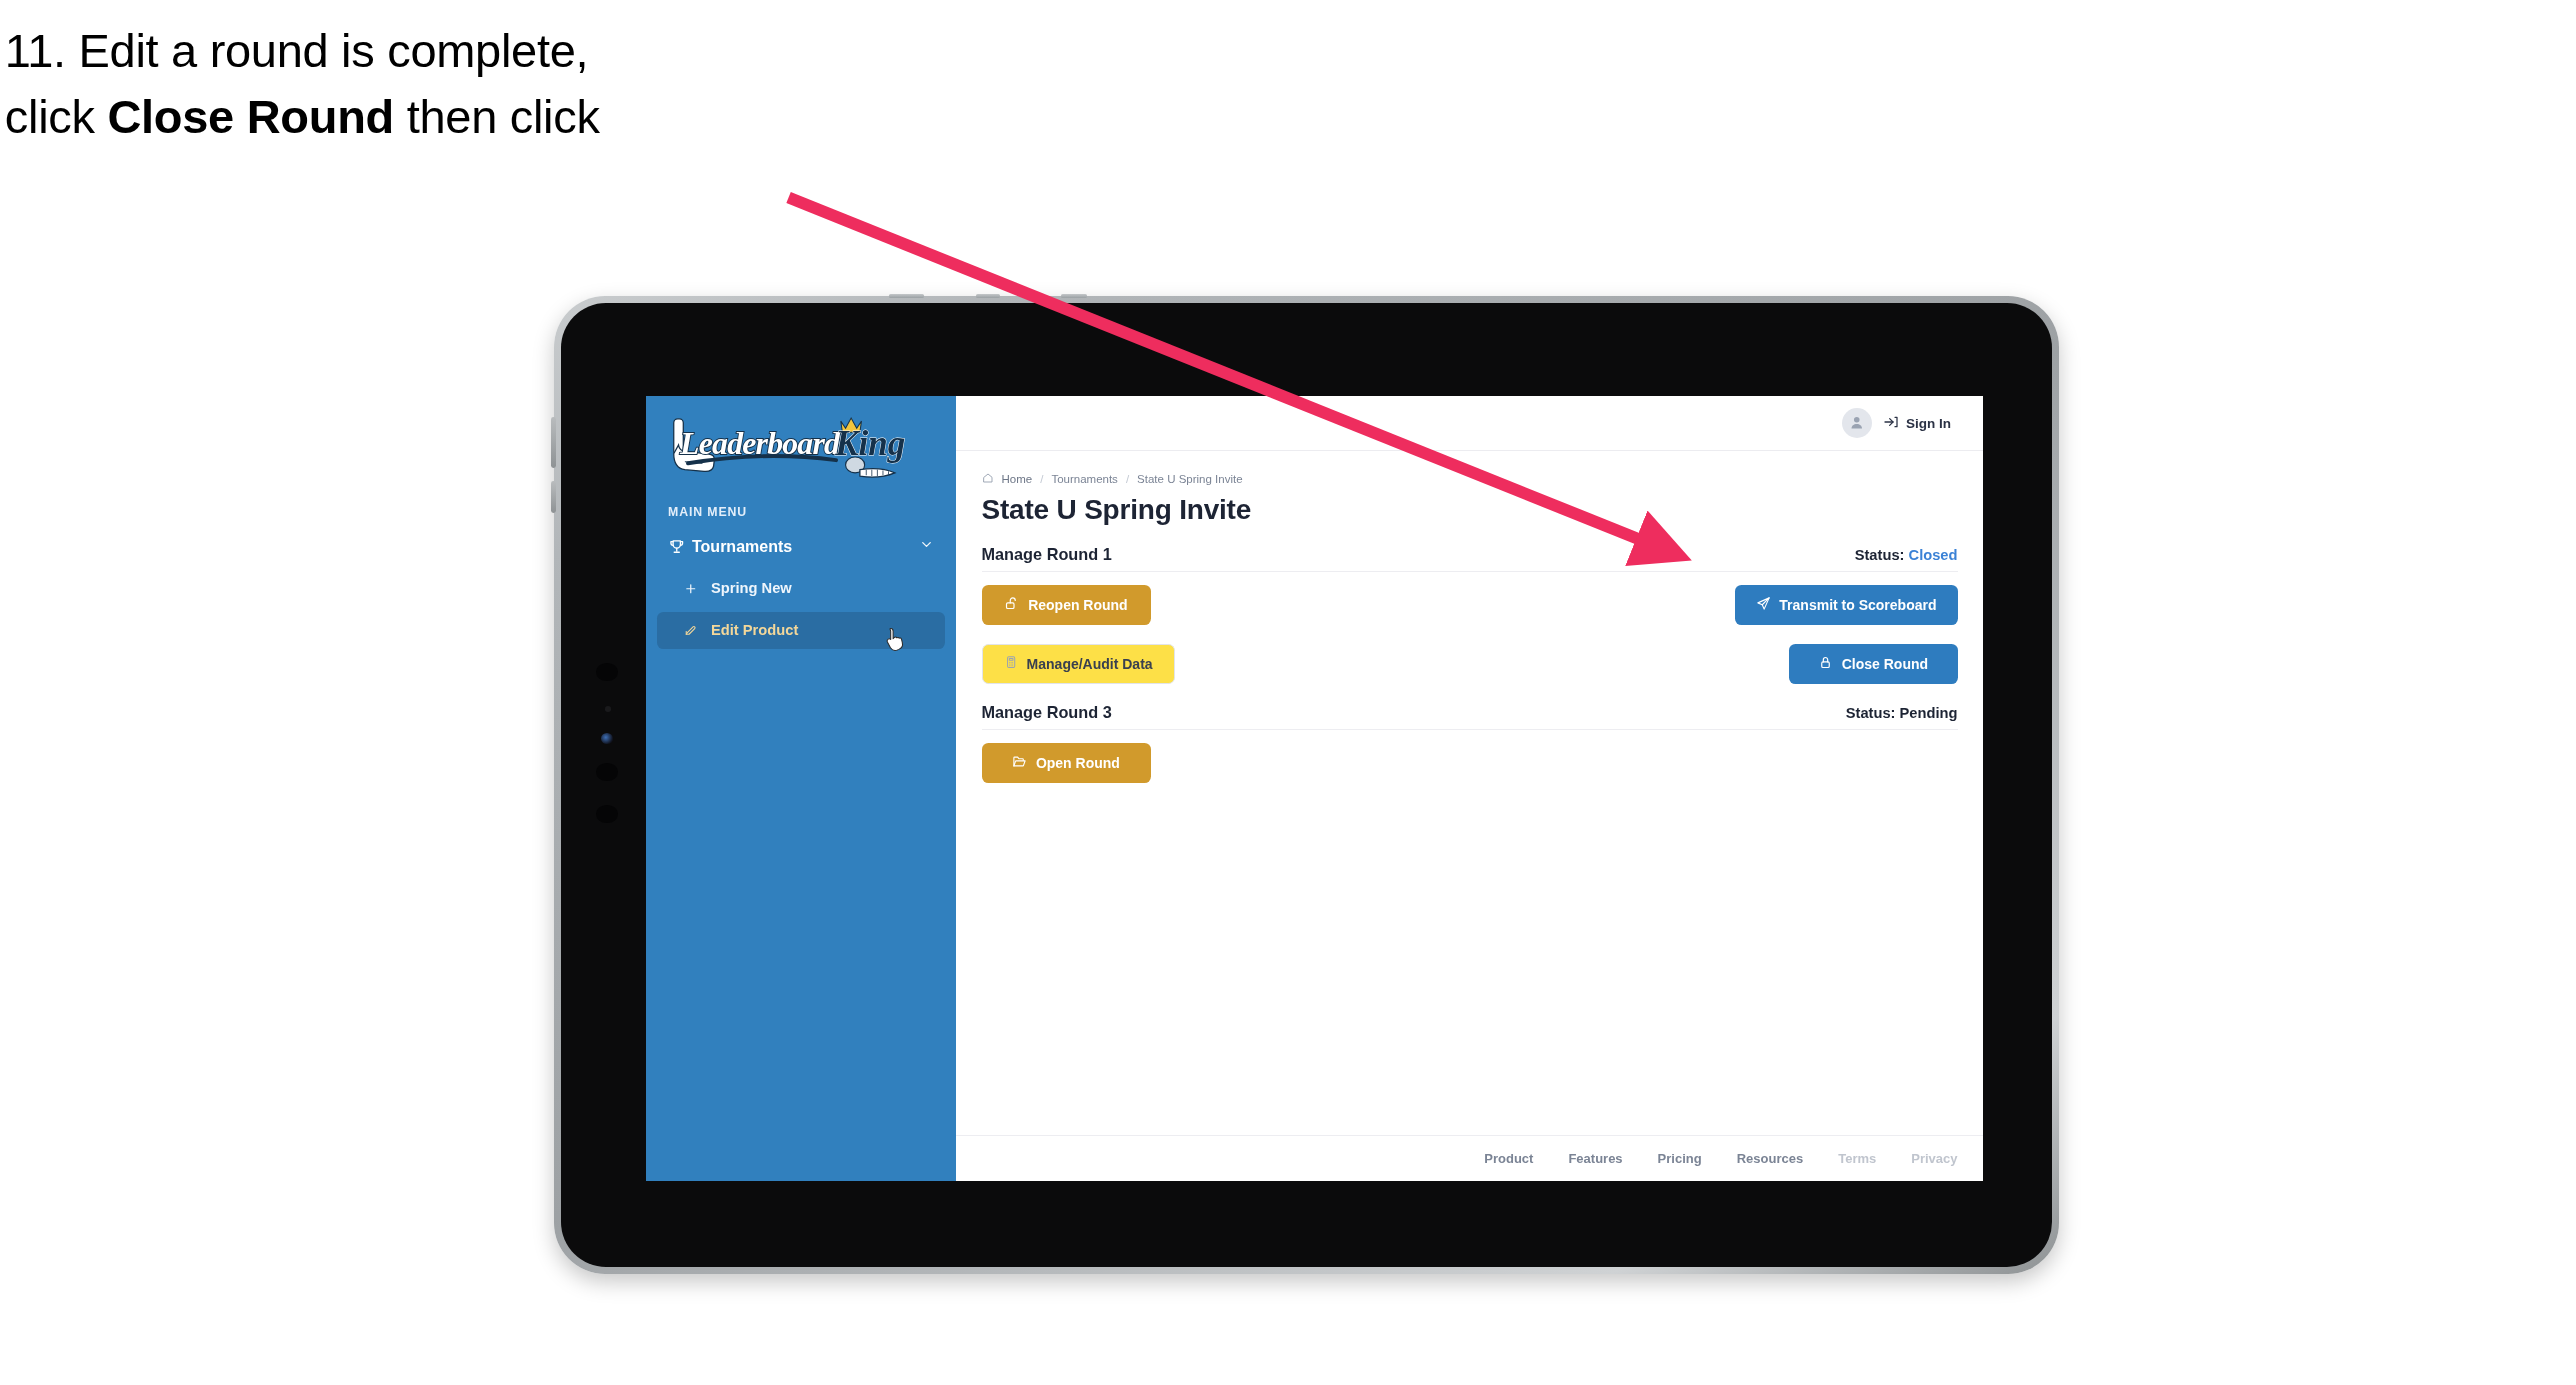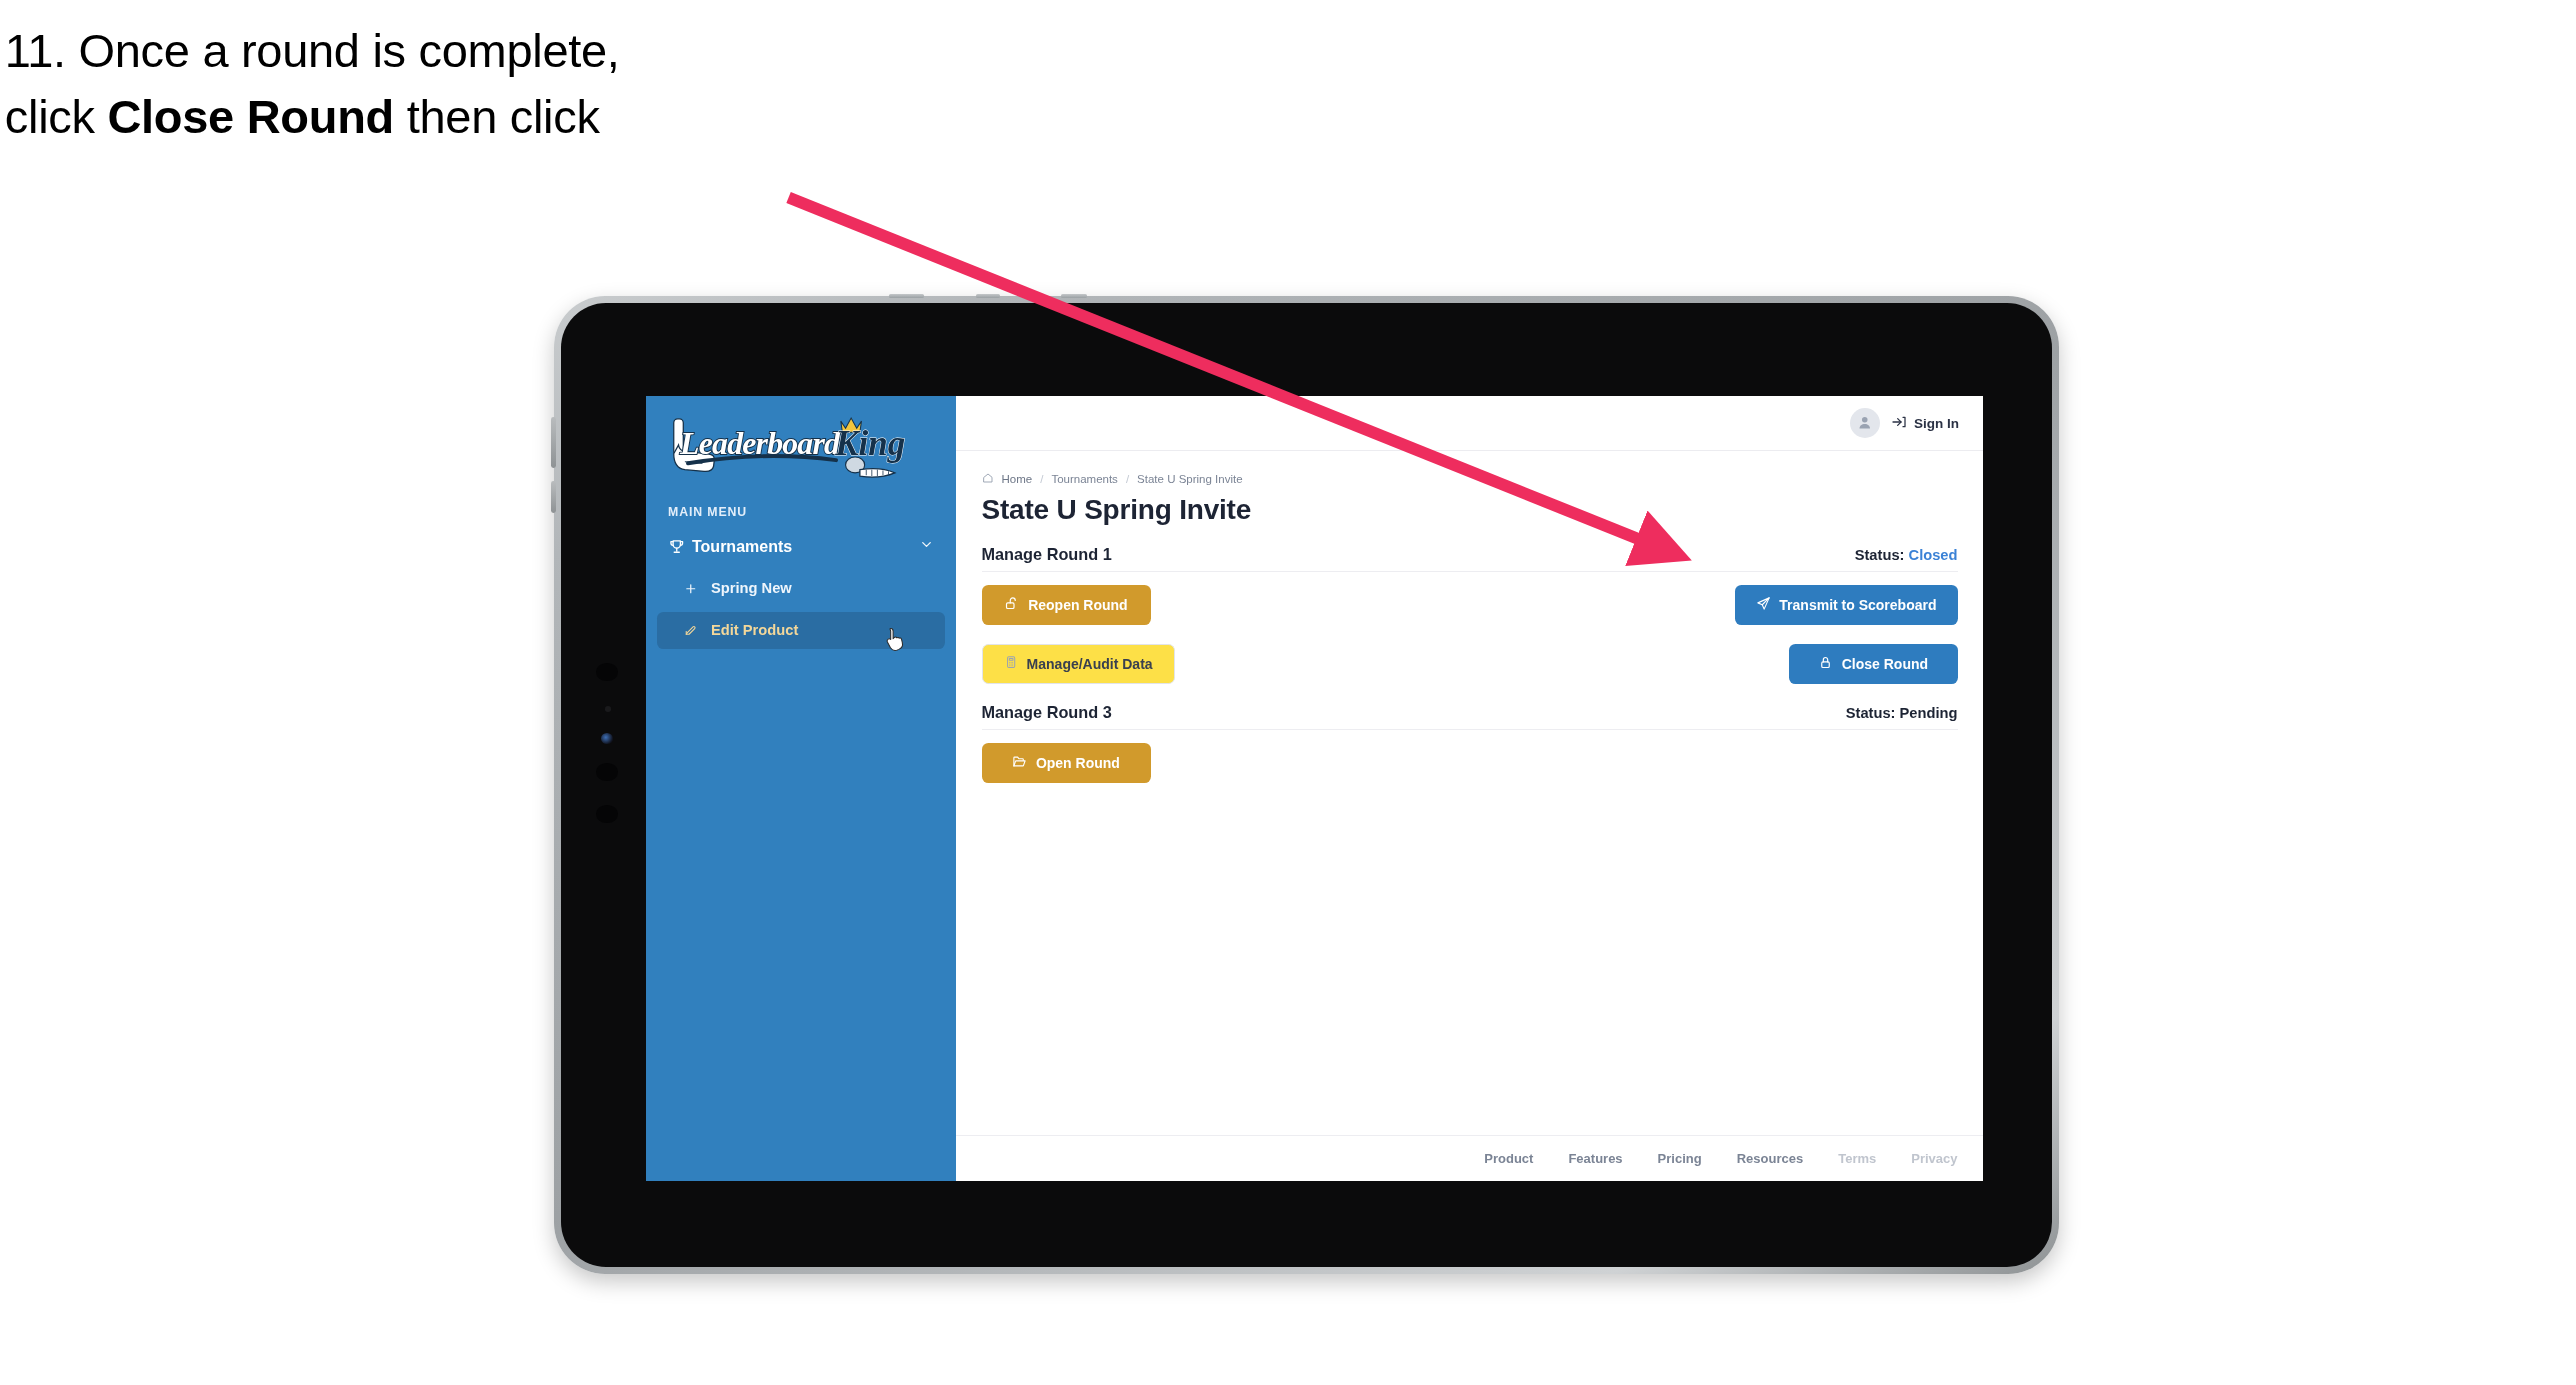--- a/index.html
+++ b/index.html
@@ -183,21 +183,21 @@
     flex-direction: column;
     position: relative;
     background: #ffffff;
   }
   #topbar {
     height: 54px;
     border-bottom: 0.8px solid #ececf0;
     display: flex;
     align-items: center;
     justify-content: flex-end;
-    padding-right: 24px;
+    padding-right: 32px;
     gap: 11px;
   }
   #avatar {
     width: 30px;
     height: 30px;
     border-radius: 50%;
     background: #e3e6ec;
     display: flex;
     align-items: center;
     justify-content: center;
@@ -298,21 +298,21 @@
     font-weight: bold;
   }
   #footer .flink { color: #7b8495; }
   #footer .flink.muted { color: #c0c5ce; }
 </style>
 </head>
 <body>
 
 <div id="caption">
   <div>
-    <span>11.</span><span> Once a round is complete,</span>
+    <span>11.</span><span> Edit a round is complete,</span>
   </div>
   <div>
     <span>click </span><span class="b">Close Round</span><span> then click</span>
   </div>
 </div>
 
 <svg id="arrow-svg" viewBox="0 0 3234 1740">
   <defs>
     <marker id="ah" markerWidth="5" markerHeight="5" refX="2.2" refY="2.5" orient="auto">
       <path d="M0,0 L5,2.5 L0,5 z" fill="#ee2d5e"></path>

